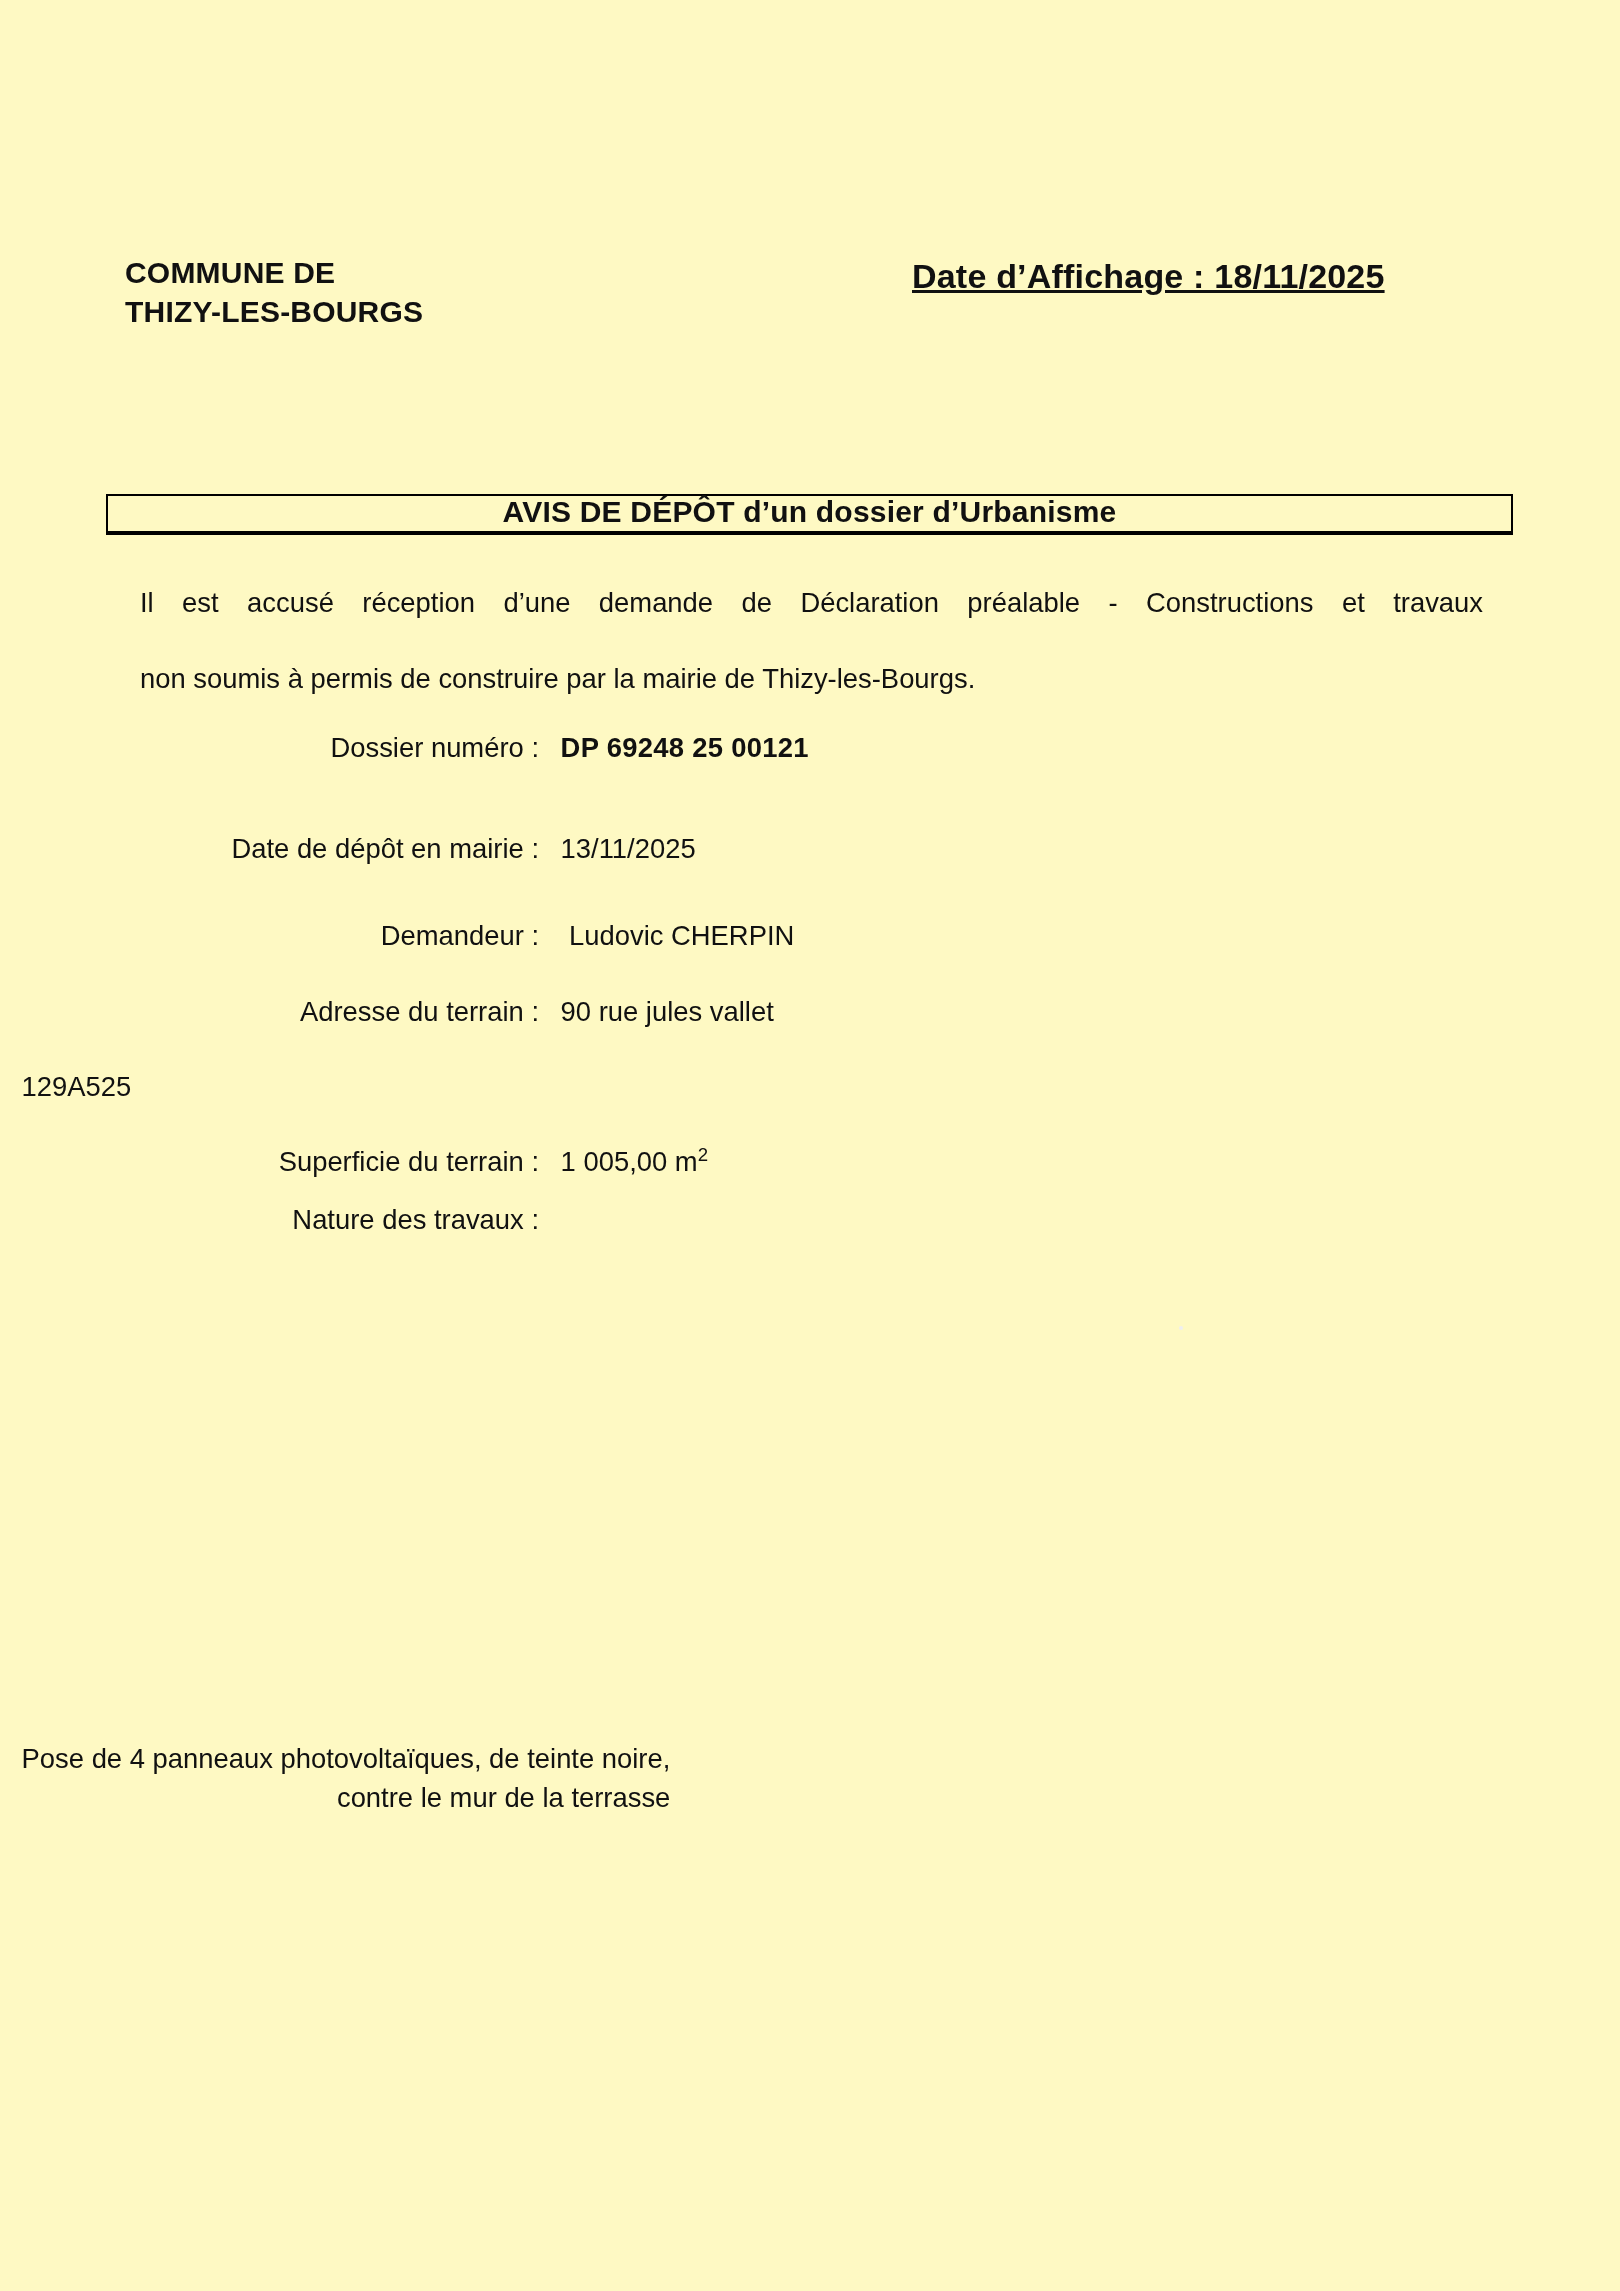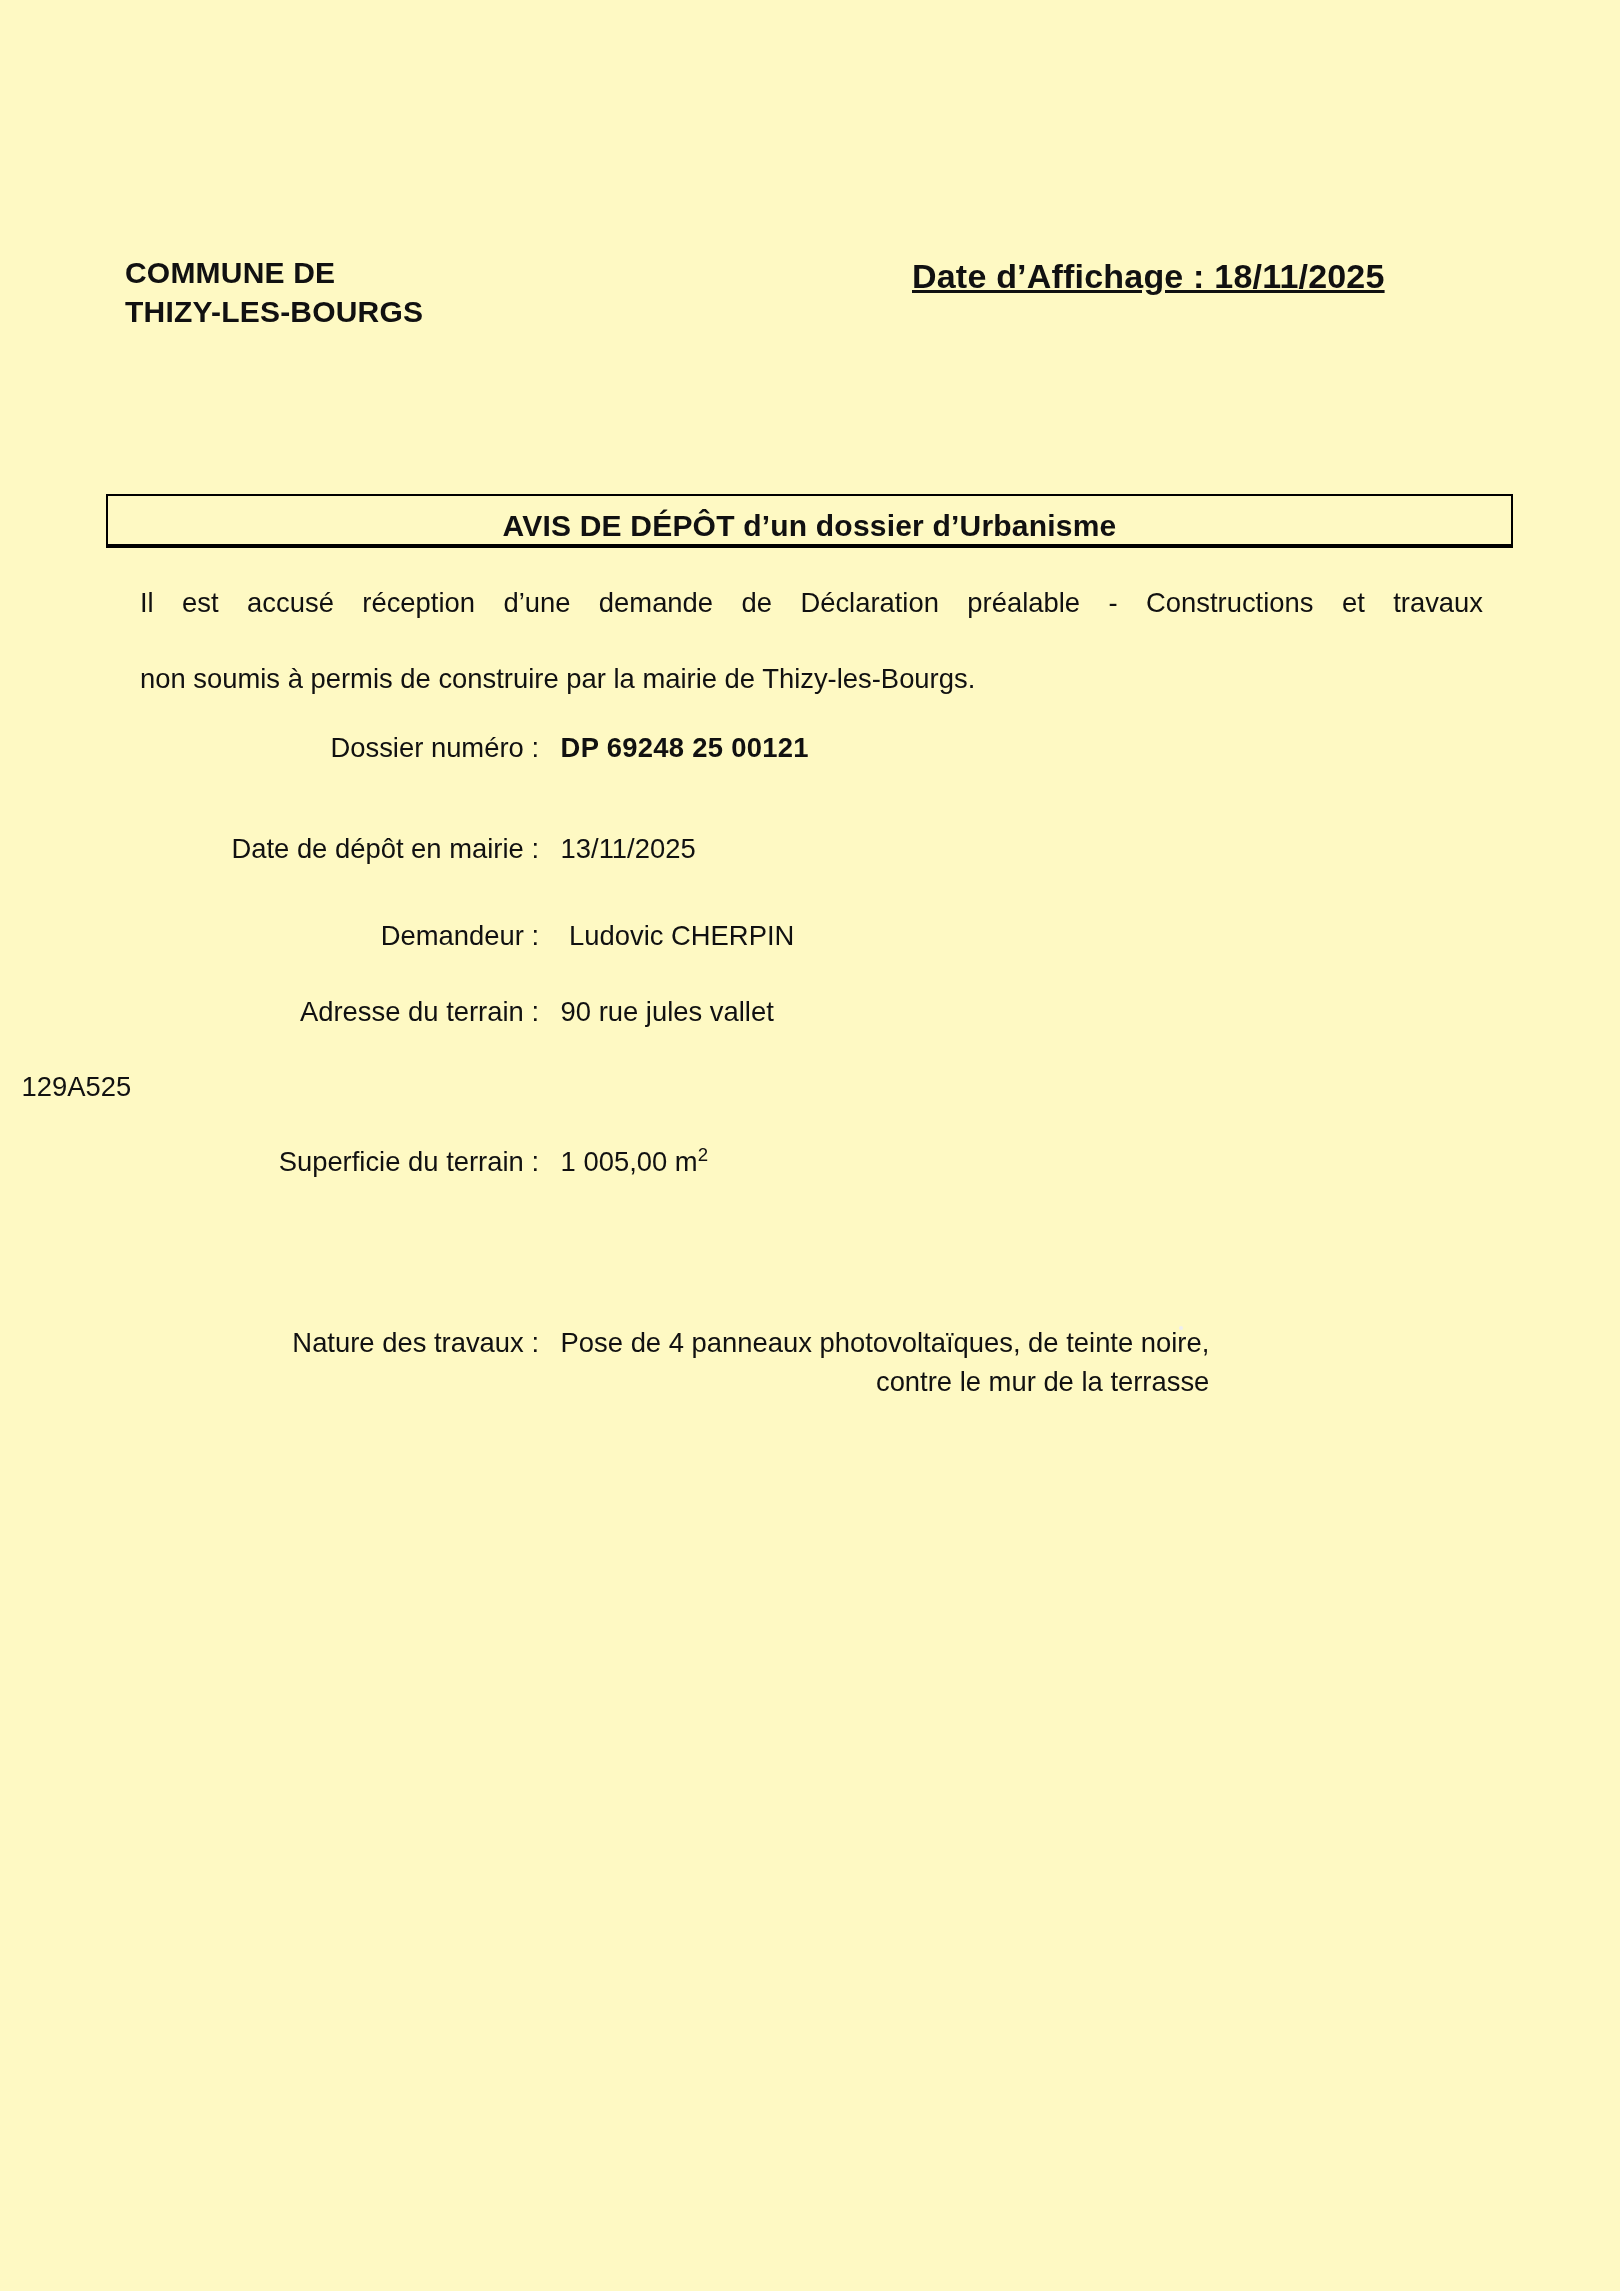--- a/index.html
+++ b/index.html
@@ -53,26 +53,26 @@
     white-space: nowrap;
     text-decoration: underline;
   }
 
   
   .title-box {
     position: absolute;
     left: 106px;
     top: 494px;
     width: 1407px;
-    height: 54px;
+    height: 41px;
     border: 2px solid #000000;
     border-bottom-width: 4.9px;
     box-sizing: border-box;
     display: flex;
-    align-items: flex-end;
+    align-items: flex-start;
     justify-content: center;
   }
 
   .title-text {
     font-size: 30px;
     font-weight: bold;
     letter-spacing: 0.2px;
     white-space: nowrap;
     position: relative;
     top: -1px;
@@ -150,21 +150,21 @@
     line-height: 0;
   }
 
   
   #row-dossier        { top: 729px; }
   #row-date-depot     { top: 830px; }
   #row-demandeur      { top: 917px; }
   #row-adresse        { top: 993px; }
   #row-references     { top: 1068px; }
   #row-superficie     { top: 1143px; }
-  #row-nature         { top: 1324px; }
+  #row-nature         { top: 1201px; flex-direction: column; }
 
   
   .scan-speck {
     position: absolute;
     left: 1179px;
     top: 1326px;
     width: 3.9px;
     height: 3.9px;
     background: #efefef;
     border-radius: 50%;

